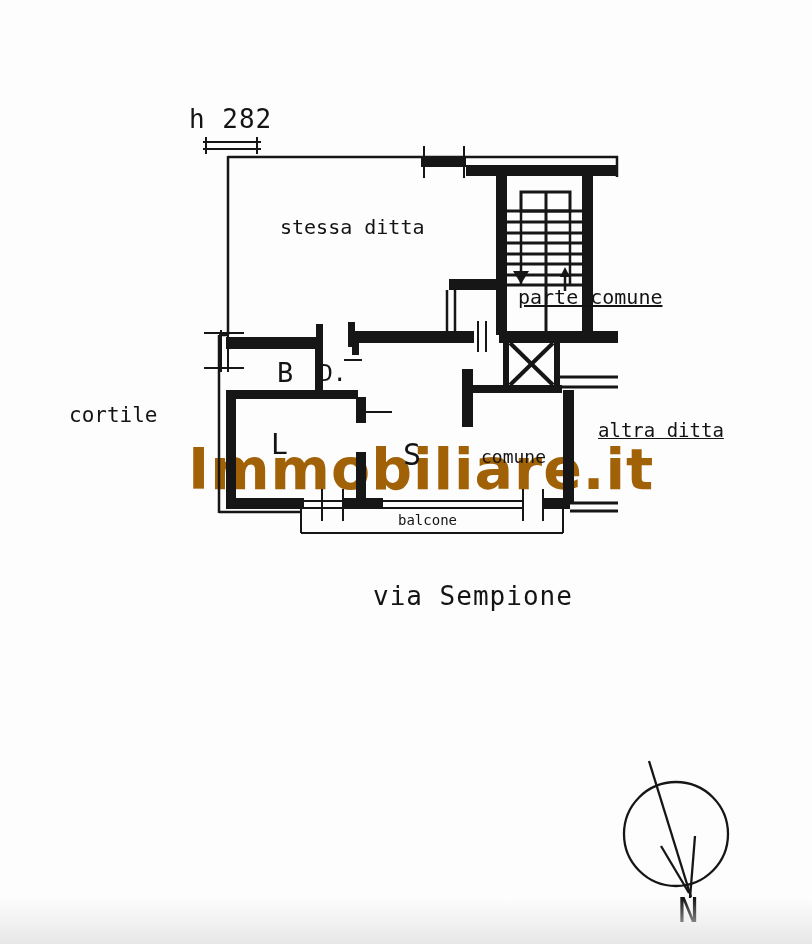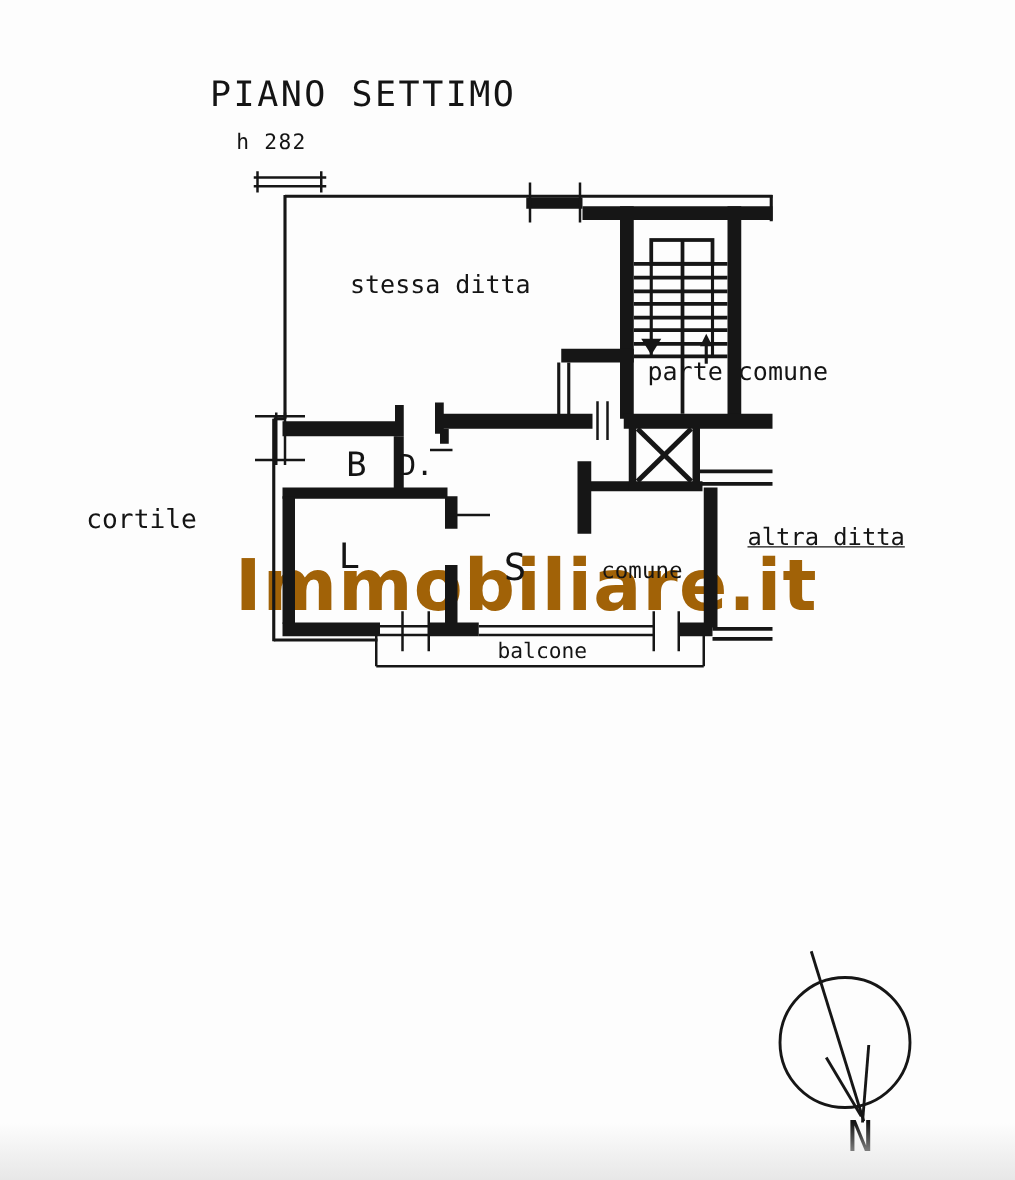--- a/index.html
+++ b/index.html
@@ -17,31 +17,31 @@
     position:absolute;z-index:1;left:188px;top:436px;
     font-family:"DejaVu Sans", sans-serif;font-weight:bold;
     font-size:57px;letter-spacing:1px;color:#a16207;
   }
   #bottom-band{
     position:absolute;z-index:4;left:0;bottom:0;width:812px;height:46px;
     background:linear-gradient(to bottom, rgba(233,233,233,0), #e7e7e7);
     pointer-events:none;
   }
   .t-floor-title{left:168px;top:62px;font-size:28px;letter-spacing:2px;}
-  .t-floor-height{left:189px;top:106px;font-size:17px;letter-spacing:1px;}
+  .t-floor-height{left:189px;top:106px;font-size:26px;letter-spacing:1px;}
   .t-stessa{left:280px;top:217px;font-size:20px;}
-  .t-parte{left:518px;top:287px;font-size:20px;}
+  .t-parte{left:518px;top:287px;font-size:20px;text-decoration:underline;}
   .t-b{left:277px;top:359px;font-size:27px;}
   .t-d{left:319px;top:362px;font-size:23px;}
   .t-l{left:271px;top:431px;font-size:28px;}
   .t-s{left:403px;top:440px;font-size:30px;}
   .t-cottura{left:481px;top:448px;font-size:18px;}
   .t-cortile{left:69px;top:405px;font-size:21px;}
   .t-altra{left:598px;top:421px;font-size:19px;text-decoration:underline;}
-  .t-balcone{left:398px;top:513px;font-size:17px;}
+  .t-balcone{left:398px;top:513px;font-size:14px;}
   .t-via{left:373px;top:583px;font-size:26px;letter-spacing:1px;}
   .t-n{left:678px;top:893px;font-size:34px;}
 </style>
 </head>
 <body>
 
 <div id="stage">
 
   <div id="watermark">Immobiliare.it</div>
 
@@ -164,31 +164,31 @@
 
       <g stroke-width="2.3">
         <circle cx="676" cy="834" r="52"></circle>
         <line x1="649" y1="761" x2="691" y2="897"></line>
         <line x1="661" y1="846" x2="689" y2="893"></line>
         <line x1="695" y1="836" x2="690" y2="898"></line>
       </g>
     </g>
   </svg>
 
-  <div class="lbl t-floor-title">PIANO SETTIMO</div>
   <div class="lbl t-floor-height">h 282</div>
 
   <div class="lbl t-stessa">stessa ditta</div>
   <div class="lbl t-parte">parte comune</div>
   <div class="lbl t-b">B</div>
   <div class="lbl t-d">D.</div>
   <div class="lbl t-l">L</div>
   <div class="lbl t-s">S</div>
   <div class="lbl t-cottura">comune</div>
   <div class="lbl t-balcone">balcone</div>
 
   <div class="lbl t-cortile">cortile</div>
   <div class="lbl t-altra">altra ditta</div>
+  <div class="lbl t-via">via Sempione</div>
 
   <div class="lbl t-n">N</div>
 
   <div id="bottom-band"></div>
 </div>
 
 </body></html>

